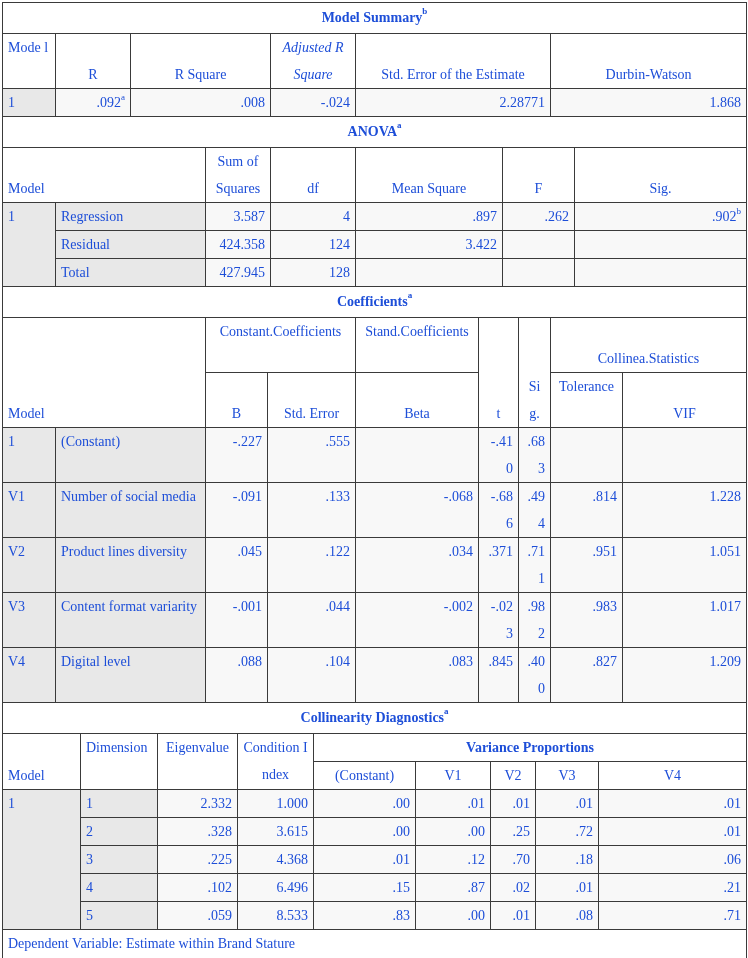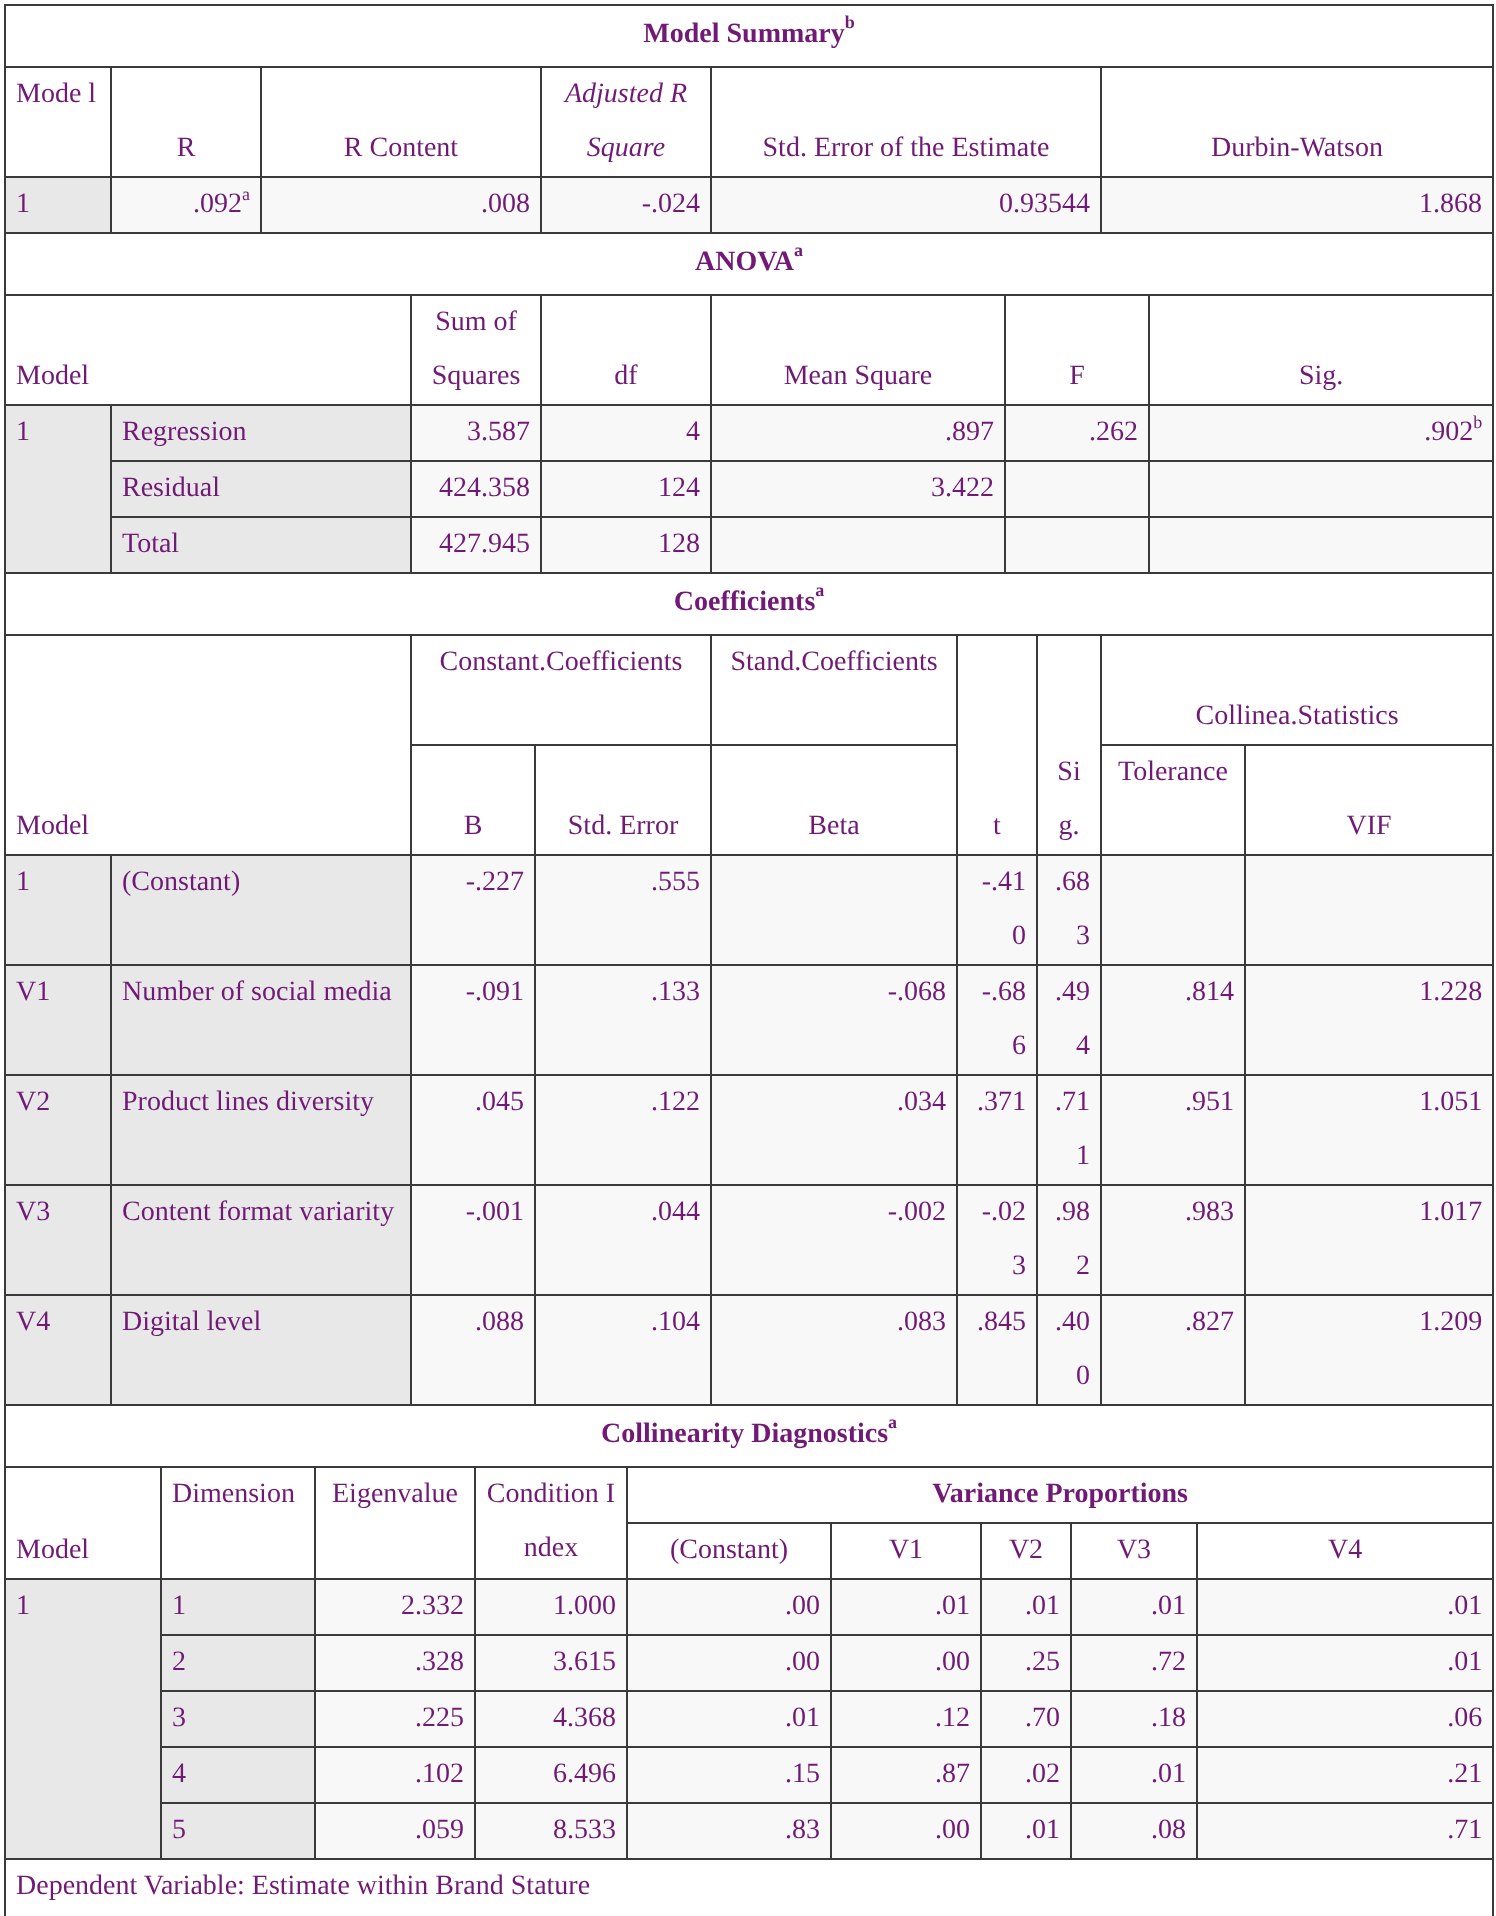--- a/index.html
+++ b/index.html
@@ -1,18 +1,18 @@
 <!DOCTYPE html>
 <html><head>
 <meta charset="utf-8">
 <style>
   html, body { margin: 0; padding: 0; background: #ffffff; }
   body { width: 748px; height: 958px; overflow: hidden; font-family: "DejaVu Serif", "Liberation Serif", serif; }
   .wrap { position: relative; width: 744px; margin-left: 2px; margin-top: 2px; }
-  table { border-collapse: collapse; width: 744px; table-layout: fixed; font-family: "Liberation Serif", "DejaVu Serif", serif; font-size: 14px; color: #701a75; }
+  table { border-collapse: collapse; width: 744px; table-layout: fixed; font-family: "Liberation Serif", "DejaVu Serif", serif; font-size: 14px; color: #1d4ed8; }
   td { border: 1px solid #3a3a3a; padding: 0 5px; vertical-align: top; line-height: 27px; background: #f8f8f8; overflow: hidden; white-space: normal; word-break: break-all; }
   td.hdr { background: #ffffff; }
   td.title { background: #ffffff; text-align: center; font-weight: bold; height: 30px; line-height: 30px; }
   td.lab { background: #e8e8e8; }
   td.r { text-align: right; }
   td.c { text-align: center; }
   td.bottom { vertical-align: bottom; }
   td.just { text-align: justify; text-align-last: left; word-break: normal; }
   td.foot { background: #ffffff; text-align: left; line-height: 28px; }
   sup { font-size: 9px; vertical-align: top; line-height: 14px; position: relative; top: 1px; }
@@ -32,31 +32,31 @@
         <col style="width:195px">
         <col style="width:196px">
       </colgroup>
   <tbody>
         <tr>
     <td class="title" colspan="6"><span>Model Summary</span><sup>b</sup></td>
   </tr>
   <tr>
     <td class="hdr" style="height:54px;">Mode l</td>
     <td class="hdr c bottom">R</td>
-    <td class="hdr c bottom">R Content</td>
+    <td class="hdr c bottom">R Square</td>
     <td class="hdr c" style="word-break:normal;font-style:italic;">Adjusted R Square</td>
     <td class="hdr c bottom">Std. Error of the Estimate</td>
     <td class="hdr c bottom">Durbin-Watson</td>
   </tr>
   <tr class="rowh">
     <td class="lab">1</td>
     <td class="r"><span>.092</span><sup>a</sup></td>
     <td class="r">.008</td>
     <td class="r">-.024</td>
-    <td class="r">0.93544</td>
+    <td class="r">2.28771</td>
     <td class="r">1.868</td>
   </tr>
 </tbody>
     </table>
 
 <table style="margin-top:-1px;">
   <colgroup>
         <col style="width:53px">
         <col style="width:150px">
         <col style="width:65px">

